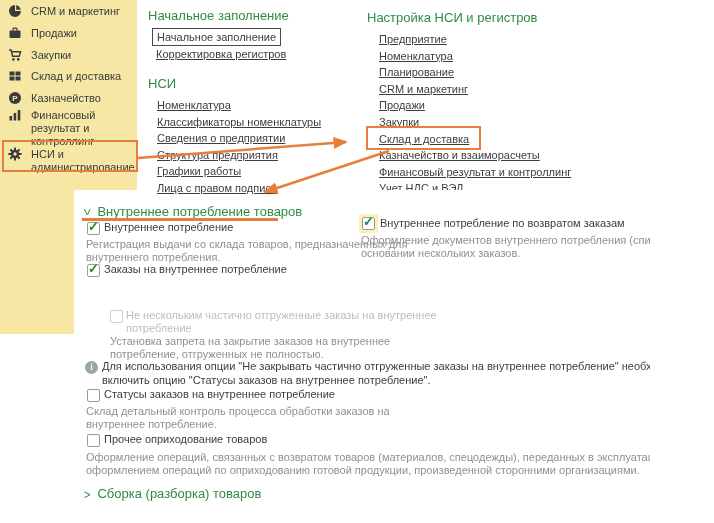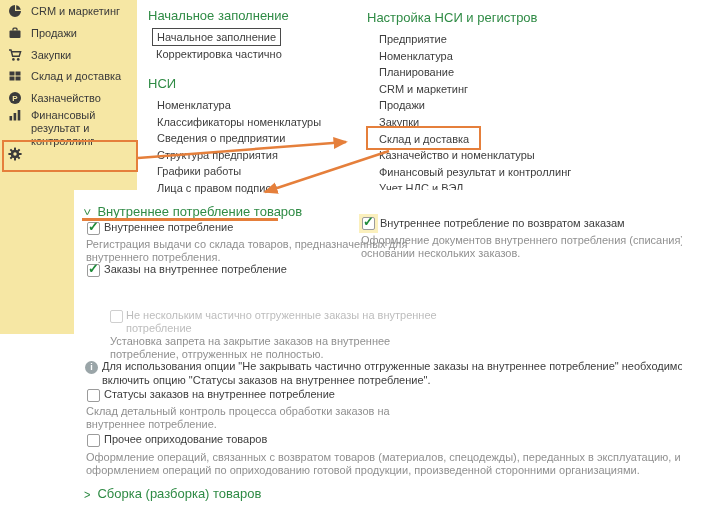--- a/index.html
+++ b/index.html
@@ -1,29 +1,29 @@
 <!DOCTYPE html>
 <html><head>
 <meta charset="utf-8">
 <style>
   html,body{margin:0;padding:0;background:#fff;}
   #screen{position:relative;width:650px;height:523px;background:#fff;overflow:hidden;
-          font-family:"Liberation Sans", sans-serif;padding-left:32px;-webkit-font-smoothing:antialiased;}
+          font-family:"Liberation Sans", sans-serif;-webkit-font-smoothing:antialiased;}
   
   .sidebar-bg{position:absolute;left:0;top:0;width:137px;height:334px;background:#f6e7a4;z-index:1;}
   .overlay-panel{position:absolute;left:74px;top:190px;width:640px;height:333px;background:#fff;z-index:2;}
   .z-under{z-index:1;}
   
   .sb-item{position:absolute;left:8px;width:128px;display:flex;gap:9px;align-items:flex-start;z-index:3;cursor:pointer;}
   .sb-item .sb-label{font-size:11px;line-height:13px;color:#3a3a3a;padding-top:1px;}
   .sb-icon{width:14px;height:14px;flex:0 0 14px;}
   
   .col-header{position:absolute;font-size:13px;color:#2f8b45;z-index:1;white-space:nowrap;}
   .links{position:absolute;margin:0;padding:0;list-style:none;z-index:1;}
-  .links li{line-height:16.6px;font-size:11px;color:#3d3d3d;white-space:nowrap;cursor:pointer;}
+  .links li{line-height:16.6px;font-size:11px;color:#3d3d3d;white-space:nowrap;cursor:pointer;text-decoration:underline;}
   .links.above{z-index:3;}
   .focus-box{position:absolute;border:1px solid #4a4a4a;z-index:1;}
   .focus-box span{display:block;font-size:11px;color:#3d3d3d;padding:2px 4px;white-space:nowrap;cursor:pointer;}
   
   .group-h{position:absolute;font-size:13px;color:#2f8b45;z-index:4;white-space:nowrap;cursor:pointer;}
   .group-h .chev{display:inline-block;font-size:11px;margin-right:7px;transform:scaleY(1.15);}
   .group-h .chev.open{transform:rotate(90deg) scaleY(1.15);}
   .cb{position:absolute;width:11px;height:11px;border:1px solid #9b9b9b;border-radius:2px;background:#fff;z-index:5;cursor:pointer;}
   .cb .tick{display:none;position:absolute;left:0;top:-4px;color:#1f8b3a;font-size:13px;font-weight:bold;}
   .cb.checked .tick{display:block;}
@@ -103,28 +103,29 @@
             <rect x="6" y="0.4" width="2" height="3" rx="0.5" transform="rotate(90 7 7)"></rect>
             <rect x="6" y="0.4" width="2" height="3" rx="0.5" transform="rotate(135 7 7)"></rect>
             <rect x="6" y="0.4" width="2" height="3" rx="0.5" transform="rotate(180 7 7)"></rect>
             <rect x="6" y="0.4" width="2" height="3" rx="0.5" transform="rotate(225 7 7)"></rect>
             <rect x="6" y="0.4" width="2" height="3" rx="0.5" transform="rotate(270 7 7)"></rect>
             <rect x="6" y="0.4" width="2" height="3" rx="0.5" transform="rotate(315 7 7)"></rect>
           </g>
           <circle cx="7" cy="7" r="1.7" fill="#f6e7a4"></circle>
         </g>
       </svg>
+    <span class="sb-label">НСИ и администрирование</span>
   </div>
 
   <div class="col-header" style="left:148px;top:8px">Начальное заполнение</div>
   <div class="focus-box" style="left:152px;top:28px">
     <span>Начальное заполнение</span>
   </div>
   <ul class="links" style="left:156px;top:46px">
-    <li>Корректировка частично</li>
+    <li>Корректировка регистров</li>
   </ul>
 
   <div class="col-header" style="left:148px;top:76px">НСИ</div>
   <ul class="links above" style="left:157px;top:97px">
     <li>Номенклатура</li>
     <li>Классификаторы номенклатуры</li>
     <li>Сведения о предприятии</li>
     <li>Структура предприятия</li>
     <li>Графики работы</li>
     <li>Лица с правом подписи</li>
@@ -132,21 +133,21 @@
 
   <div class="col-header" style="left:367px;top:10px">Настройка НСИ и регистров</div>
   <ul class="links z-under" style="left:379px;top:31px">
     <li>Предприятие</li>
     <li>Номенклатура</li>
     <li>Планирование</li>
     <li>CRM и маркетинг</li>
     <li>Продажи</li>
     <li>Закупки</li>
     <li>Склад и доставка</li>
-    <li>Казначейство и номенклатуры</li>
+    <li>Казначейство и взаиморасчеты</li>
     <li>Финансовый результат и контроллинг</li>
     <li>Учет НДС и ВЭД</li>
   </ul>
 
   <div class="overlay-panel"></div>
 
   <div class="group-h" style="left:84px;top:204px">
     <span class="chev open">&gt;</span><span>Внутреннее потребление товаров</span>
   </div>
 

